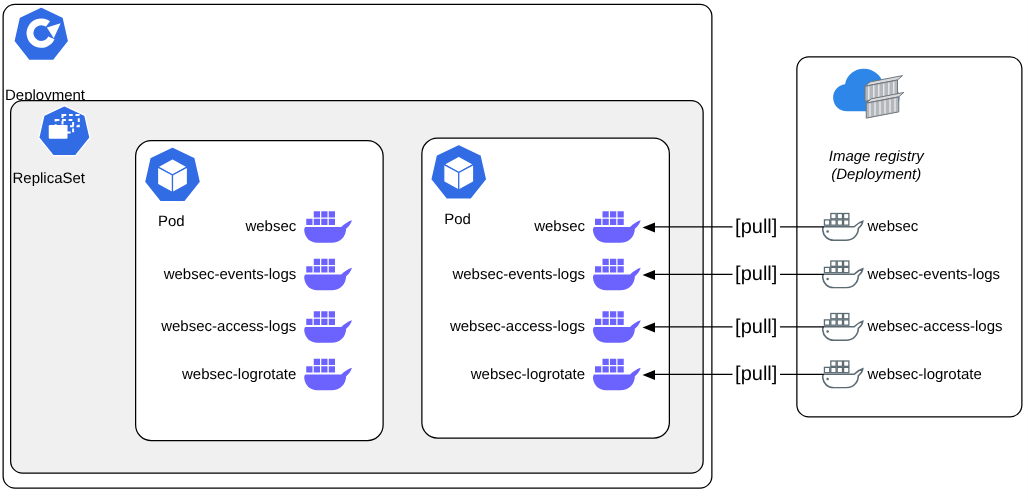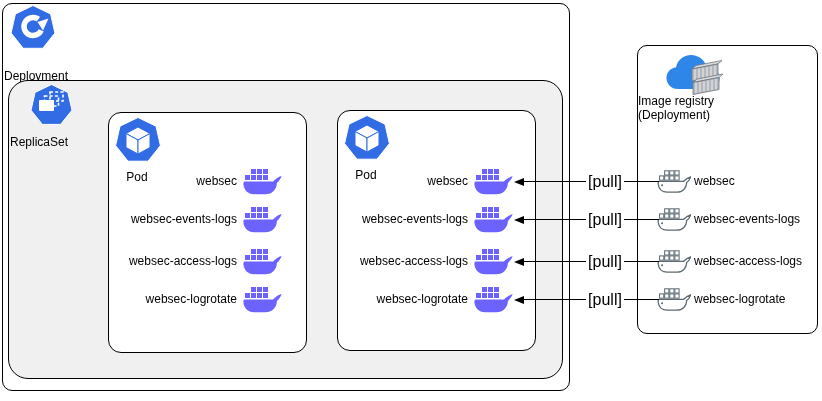--- a/index.html
+++ b/index.html
@@ -2,21 +2,21 @@
 <html><head>
 <meta charset="utf-8">
 <style>
   html,body{margin:0;padding:0;background:#fff;}
   .canvas{
     position:relative;width:822px;height:401px;background:#fff;overflow:hidden;
     font-family:"Liberation Sans",sans-serif;font-size:12px;color:#000;
   }
   .box{position:absolute;background:#fff;border:1.5px solid #000;}
   .deployment-box{left:2px;top:3px;width:566px;height:386px;border-radius:10px;}
-  .replicaset-box{left:5px;top:76px;width:553px;height:297px;border-radius:20px;background:#F0F0F0;}
+  .replicaset-box{left:5px;top:76px;width:553px;height:297px;border-radius:10px;background:#F0F0F0;}
   .pod-box{width:197px;height:239px;border-radius:13px;}
   .pod-1{left:99px;top:31px;}
   .pod-2{left:328px;top:29px;}
   .registry-box{left:637px;top:45px;width:179px;height:287px;border-radius:10px;}
   .icon{position:absolute;}
   .lbl{position:absolute;white-space:nowrap;}
   .dep-icon{left:6px;top:1px;}
   .dep-lbl{left:1px;top:49px;margin-top:16px;}
   .rs-icon{left:20px;top:3px;}
   .rs-lbl{left:1px;top:54px;}
@@ -25,21 +25,21 @@
   .crow{
     position:absolute;left:40px;height:28px;display:flex;align-items:center;
     justify-content:flex-end;gap:5px;
   }
   .pod-1 .crow{right:24px;}
   .pod-2 .crow{right:22px;}
   .cname{white-space:nowrap;}
   .whale{color:#6C63FF;flex:0 0 auto;}
   .whale-out{color:#5C6B73;flex:0 0 auto;}
   .cloud-icon{left:27px;top:7px;}
-  .reg-title{left:0;top:48px;width:126px;text-align:left;line-height:14px;}
+  .reg-title{left:0;top:72px;width:126px;text-align:center;line-height:14px;font-style:italic;}
   .irow{position:absolute;left:19px;height:28px;display:flex;align-items:center;gap:3px;}
   .iname{white-space:nowrap;}
   .pull-line{position:absolute;left:523px;width:136px;height:0;border-top:1.5px solid #000;z-index:5;}
   .pull-head{
     position:absolute;left:514px;width:0;height:0;z-index:5;
     border-top:4.5px solid transparent;border-bottom:4.5px solid transparent;
     border-right:10px solid #000;
   }
   .pull-badge{
     position:absolute;left:586px;width:38px;text-align:center;background:#fff;

